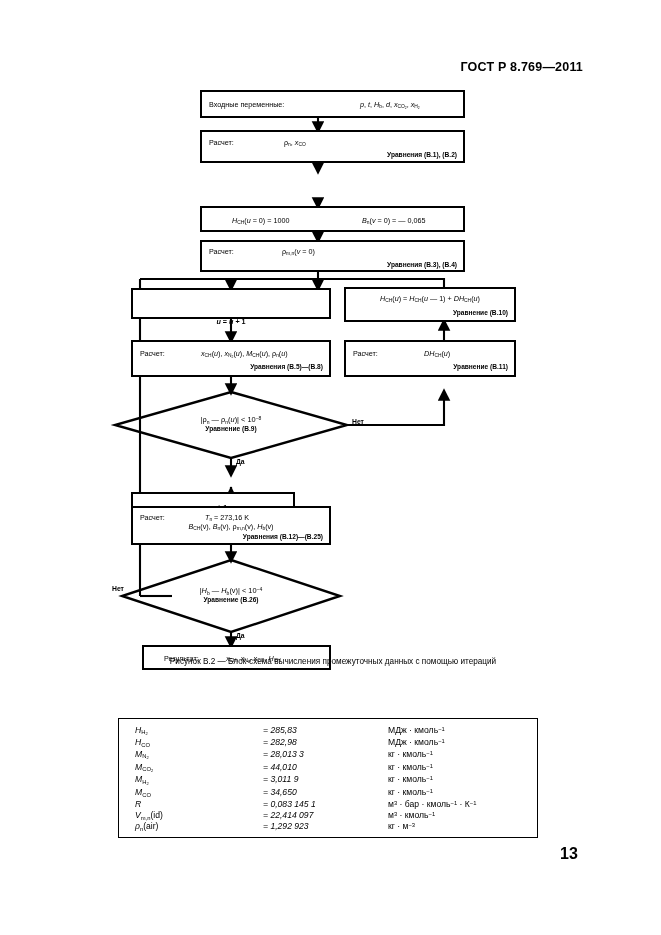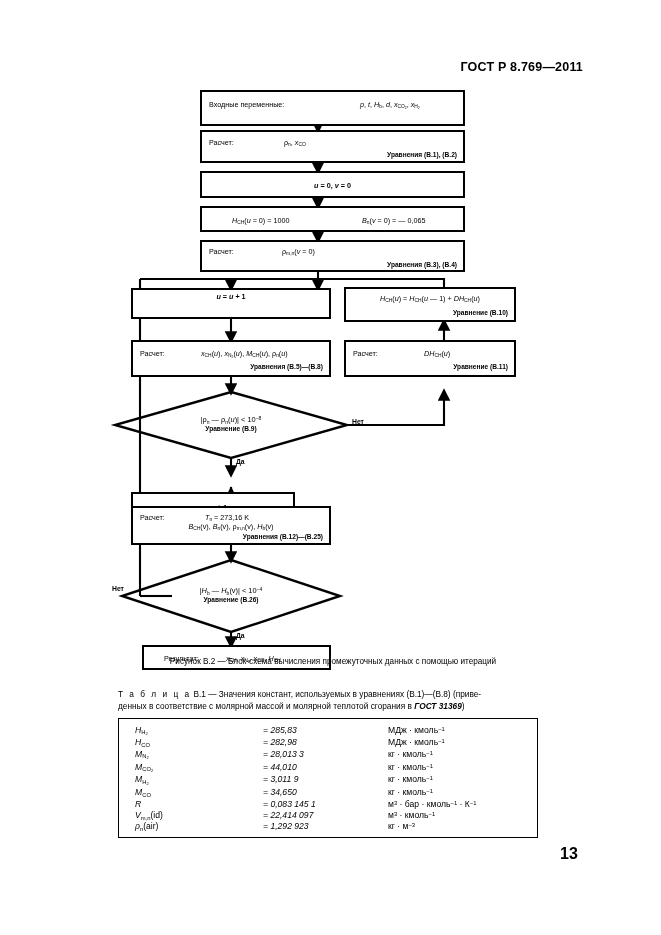--- a/index.html
+++ b/index.html
@@ -133,60 +133,55 @@
         <line x1="231" y1="545" x2="231" y2="560" marker-end="url(#ar)"></line>
 
         <path d="M231,560 L340,596 L231,632 L122,596 Z" stroke-width="2.4"></path>
 
         <line x1="231" y1="632" x2="231" y2="645" marker-end="url(#ar)"></line>
 
         <line x1="231" y1="279" x2="231" y2="288" marker-end="url(#ar)"></line>
       </g>
     </svg>
 
-    <div class="node" style="left:200px;top:90px;width:265px;height:36px;">
+    <div class="node" style="left:200px;top:90px;width:265px;height:28px;">
       <span class="lbl left" style="top:8px;">Входные переменные:</span>
       <span class="lbl" style="left:158px;top:8px;">
         <i>p</i>, <i>t</i>, <i>H</i><sub>b</sub>, <i>d</i>, <i>x</i><sub>CO<sub>2</sub></sub>, <i>x</i><sub>H<sub>2</sub></sub>
       </span>
     </div>
 
     <div class="node" style="left:200px;top:130px;width:265px;height:33px;">
       <span class="lbl left" style="top:6px;">Расчет:</span>
       <span class="lbl" style="left:82px;top:6px;">
         ρ<sub>n</sub>, <i>x</i><sub>CO</sub>
       </span>
       <span class="lbl right eqref" style="top:19px;">Уравнения (В.1), (В.2)</span>
     </div>
 
-    <div class="node" style="left:200px;top:171px;width:265px;height:27px;">
-      <span class="lbl center" style="top:8px;font-weight:bold;">
-        <i>u</i> = 0, <i>v</i> = 0
-      </span>
-    </div>
 
     <div class="node" style="left:200px;top:206px;width:265px;height:26px;">
       <span class="lbl" style="left:30px;top:8px;">
         <i>H</i><sub>CH</sub>(<i>u</i> = 0) = 1000
       </span>
       <span class="lbl" style="left:160px;top:8px;">
         <i>B</i><sub>n</sub>(<i>v</i> = 0) = — 0,065
       </span>
     </div>
 
     <div class="node" style="left:200px;top:240px;width:265px;height:32px;">
       <span class="lbl left" style="top:5px;">Расчет:</span>
       <span class="lbl" style="left:80px;top:5px;">
         ρ<sub>m,n</sub>(<i>v</i> = 0)
       </span>
       <span class="lbl right eqref" style="top:19px;">Уравнения (В.3), (В.4)</span>
     </div>
 
     <div class="node" style="left:131px;top:288px;width:200px;height:31px;">
-      <span class="lbl center" style="top:2px;font-weight:bold;">
+      <span class="lbl center" style="top:27px;font-weight:bold;">
         <i>u</i> = <i>u</i> + 1
       </span>
     </div>
 
     <div class="node" style="left:344px;top:287px;width:172px;height:35px;">
       <span class="lbl center" style="top:5px;">
         <i>H</i><sub>CH</sub>(<i>u</i>) = <i>H</i><sub>CH</sub>(<i>u</i> — 1) + <i>DH</i><sub>CH</sub>(<i>u</i>)
       </span>
       <span class="lbl right eqref" style="top:20px;">Уравнение (В.10)</span>
     </div>
@@ -245,26 +240,20 @@
     <div class="node" style="left:142px;top:645px;width:189px;height:25px;">
       <span class="lbl" style="left:20px;top:7px;">Результат:</span>
       <span class="lbl" style="left:82px;top:7px;">
         <i>x</i><sub>CH</sub>, <i>x</i><sub>N<sub>2</sub></sub>, <i>x</i><sub>CO</sub>, <i>H</i><sub>CH</sub>
       </span>
     </div>
   </div>
 
   <div class="fig-caption">Рисунок В.2 — Блок-схема вычисления промежуточных данных с помощью итераций</div>
 
-  <div class="tbl-caption">
-    <span class="sp">Т а б л и ц а</span>
-    <span>В.1</span>
-    <span>— Значения констант, используемых в уравнениях (В.1)—(В.8) (приве-</span><br>
-    <span>денных в соответствие с молярной массой и молярной теплотой сгорания в </span><b>ГОСТ 31369</b><span>)</span>
-  </div>
 
   <div class="const-table">
     <table>
       <tbody id="const-rows">
           <tr>
             <td class="c-sym">H<sub>H<sub>2</sub></sub></td>
             <td class="c-val">= 285,83</td>
             <td class="c-unit">МДж · кмоль<sup>−1</sup></td>
           </tr>
           <tr>

